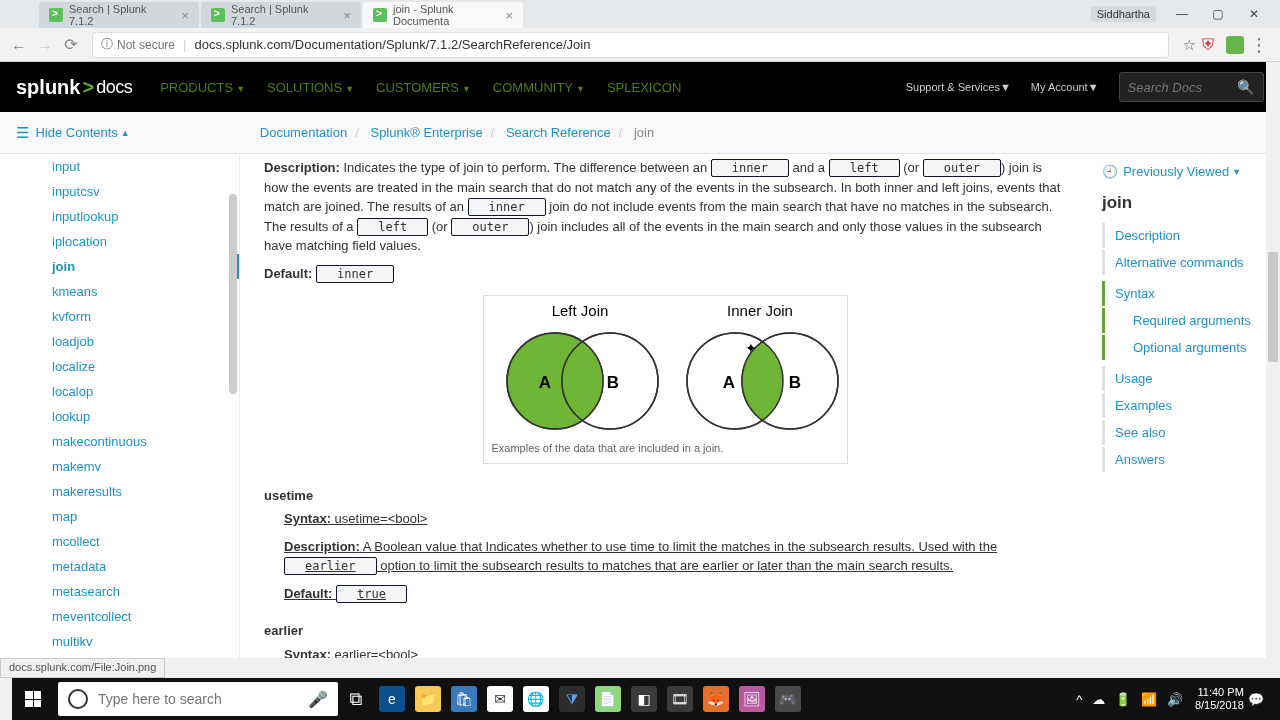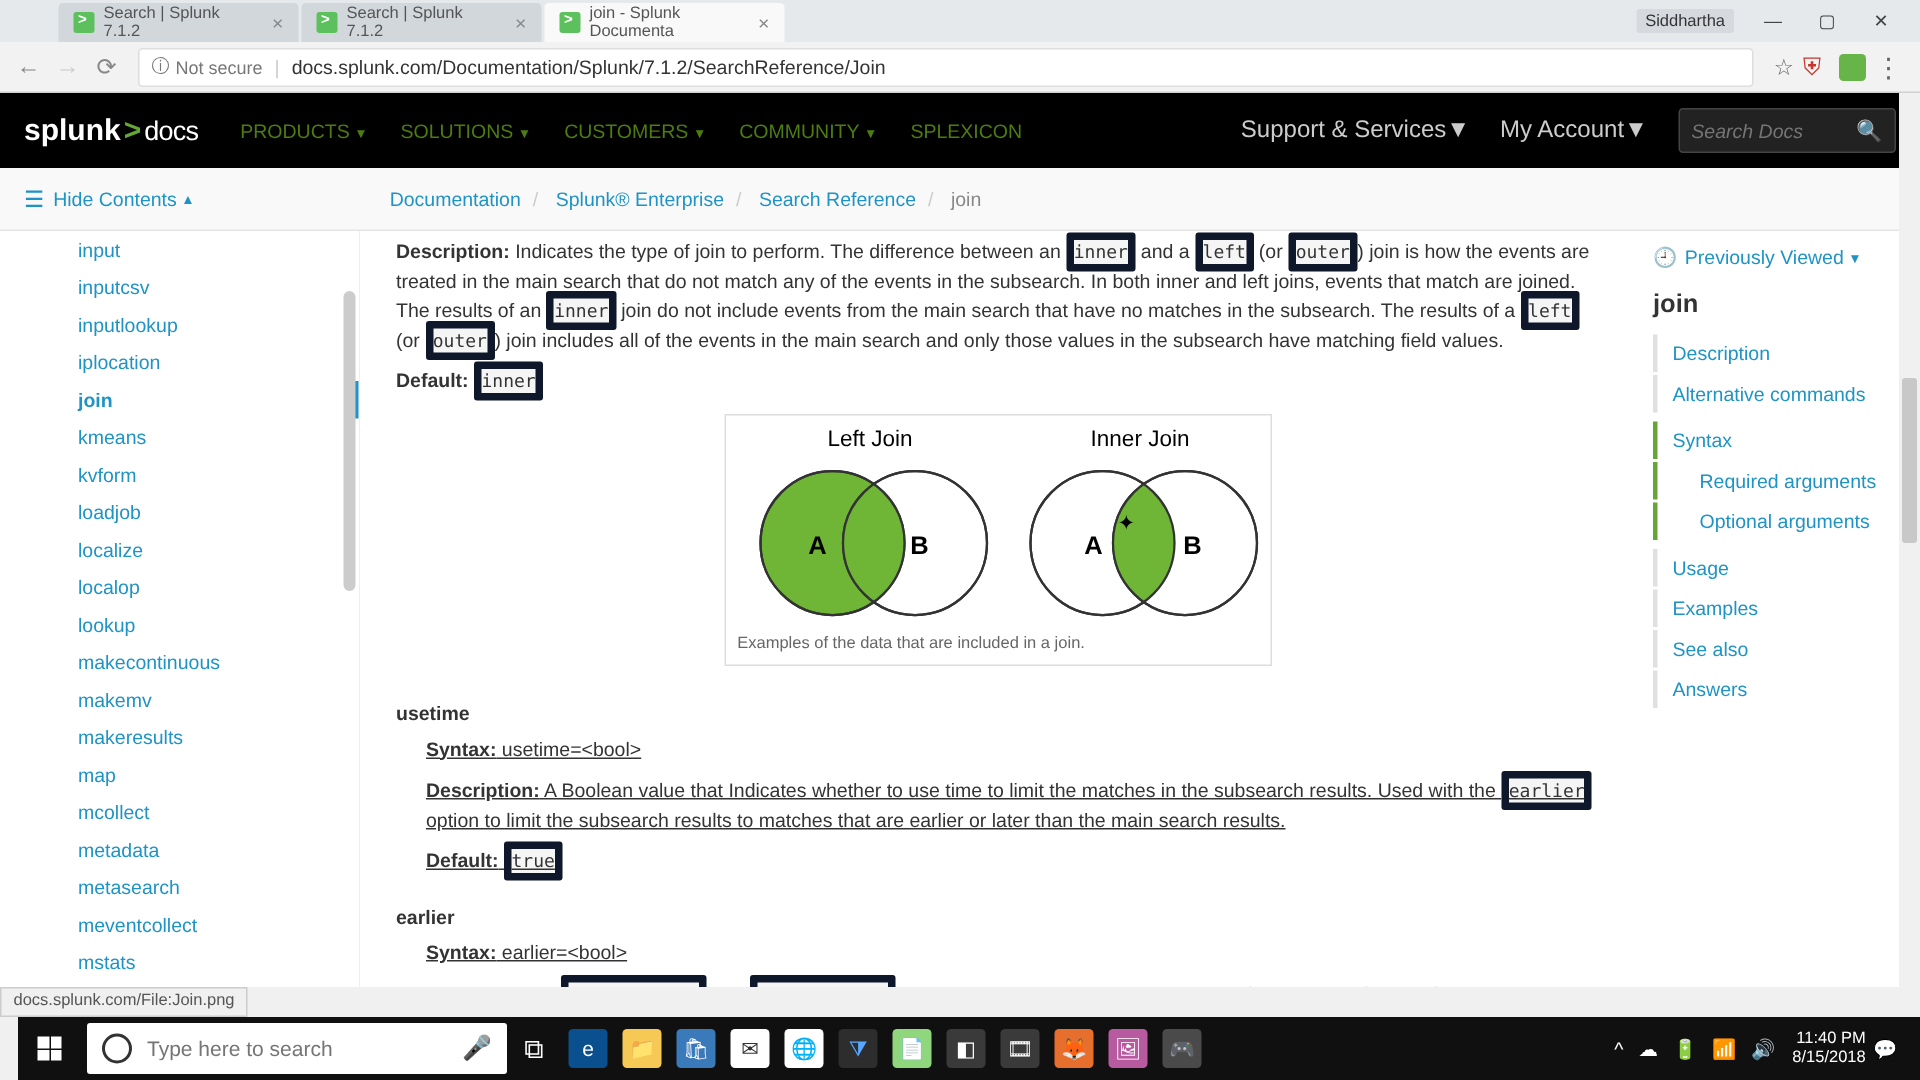--- a/index.html
+++ b/index.html
@@ -29,21 +29,21 @@
 .menu-dots { font-size: 18px; color:#666; padding: 0 6px; }
 
 
 .site-header { height: 50px; background: #000; display: flex; align-items: center; padding: 0 16px; color: #fff; }
 .logo { font-size: 20px; font-weight: bold; margin-right: 28px; display:flex; align-items:center; }
 .logo .gt { color:#65a637; font-weight:bold; margin:0 2px; }
 .logo .docs { font-weight: normal; font-size: 18px; letter-spacing: -0.5px; }
 .nav-item { font-size: 13px; color: #4d7c0f; margin-right: 22px; cursor: pointer; }
 .nav-item .caret { font-size: 9px; margin-left: 3px; }
 .header-spacer { flex: 1; }
-.header-right-item { font-size: 16px; color: #ccc; margin-left: 20px; cursor: pointer; }
+.header-right-item { font-size: 11px; color: #ccc; margin-left: 20px; cursor: pointer; }
 .searchbox { display: flex; align-items: center; background: #222; border: 1px solid #444; border-radius: 3px; height: 30px; margin-left: 20px; }
 .searchbox input { background: transparent; border: none; color: #fff; font-style: italic; font-size: 13px; padding: 0 8px; width: 110px; outline: none; }
 .searchbox .mag { color: #ccc; padding: 0 8px; font-size: 14px; }
 
 
 .sub-header { height: 42px; background: #f9f9f9; border-bottom: 1px solid #e5e5e5; display: flex; align-items: center; padding: 0 16px; }
 .hide-contents { color: #1e93c6; font-size: 13px; display: flex; align-items: center; cursor: pointer; font-weight: 500; }
 .hide-contents .ham { margin-right: 6px; font-size: 15px; }
 .breadcrumbs { margin-left: 130px; font-size: 13px; color: #999; }
 .breadcrumbs a { color: #1e93c6; text-decoration: none; }
@@ -53,21 +53,21 @@
 
 .main-area { display: flex; height: calc(720px - 28px - 34px - 50px - 42px - 42px - 20px); }
 .sidebar { width: 240px; background: #fff; overflow-y: auto; border-right: 1px solid #eee; position: relative; }
 .sidebar-item { padding: 5px 10px 5px 52px; font-size: 13px; color: #1e93c6; cursor: pointer; }
 .sidebar-item.active { font-weight: bold; color: #1e93c6; border-right: 3px solid #1e93c6; background: #fff; }
 .sidebar-scroll-thumb { position: absolute; right: 2px; top: 40px; width: 8px; height: 200px; background: #ccc; border-radius: 4px; }
 
 .content { flex: 1; background: #fff; padding: 4px 24px 0 24px; overflow-y: hidden; font-size: 13px; color: #333; line-height: 1.5; position: relative; }
 .content p { margin-bottom: 8px; }
 .content b { font-weight: bold; }
-.content code { font-family: monospace; background: #f5f5f5; padding: 1px 0; border: 5px solid #0f172a; border-radius: 2px; font-size: 12px; }
+.content code { font-family: monospace; background: #f5f5f5; padding: 1px 20px; border: 1px solid #0f172a; border-radius: 2px; font-size: 12px; }
 .arg-heading { font-weight: bold; margin-top: 18px; margin-bottom: 4px; }
 .arg-body { padding-left: 20px; text-decoration: underline; }
 .venn-box { border: 1px solid #ddd; width: 365px; margin: 12px auto 22px; background: #fff; }
 .venn-svg { display: block; margin: 0 auto; }
 .venn-caption { font-size: 11px; color: #666; padding: 4px 8px 6px; }
 
 .rightcol { width: 190px; background: #fff; padding: 10px 12px; font-size: 13px; }
 .prev-viewed { color: #1e93c6; font-size: 13px; cursor: pointer; display:flex; align-items:center; }
 .prev-viewed .clock { margin-right: 5px; }
 .right-title { font-weight: bold; font-size: 17px; color: #333; margin: 14px 0 10px; }
@@ -189,21 +189,20 @@
         <div class="sidebar-item">localop</div>
         <div class="sidebar-item">lookup</div>
         <div class="sidebar-item">makecontinuous</div>
         <div class="sidebar-item">makemv</div>
         <div class="sidebar-item">makeresults</div>
         <div class="sidebar-item">map</div>
         <div class="sidebar-item">mcollect</div>
         <div class="sidebar-item">metadata</div>
         <div class="sidebar-item">metasearch</div>
         <div class="sidebar-item">meventcollect</div>
-        <div class="sidebar-item">mstats</div>
         <div class="sidebar-item">multikv</div>
       </div>
     <div class="sidebar-scroll-thumb"></div>
   </div>
 
   <div class="content">
     <p>
       <b>Description:</b><span> Indicates the type of join to perform. The difference between an </span><code>inner</code><span> and a </span><code>left</code><span> (or </span><code>outer</code><span>) join is how the events are treated in the main search that do not match any of the events in the subsearch. In both inner and left joins, events that match are joined. The results of an </span><code>inner</code><span> join do not include events from the main search that have no matches in the subsearch. The results of a </span><code>left</code><span> (or </span><code>outer</code><span>) join includes all of the events in the main search and only those values in the subsearch have matching field values.</span>
     </p>
     <p><b>Default:</b> <code>inner</code></p>

